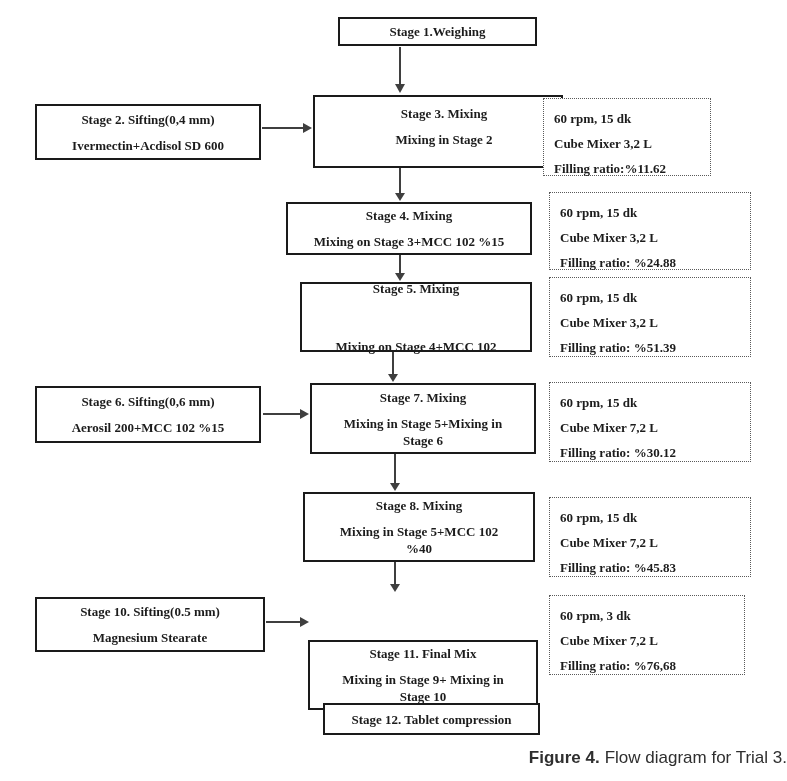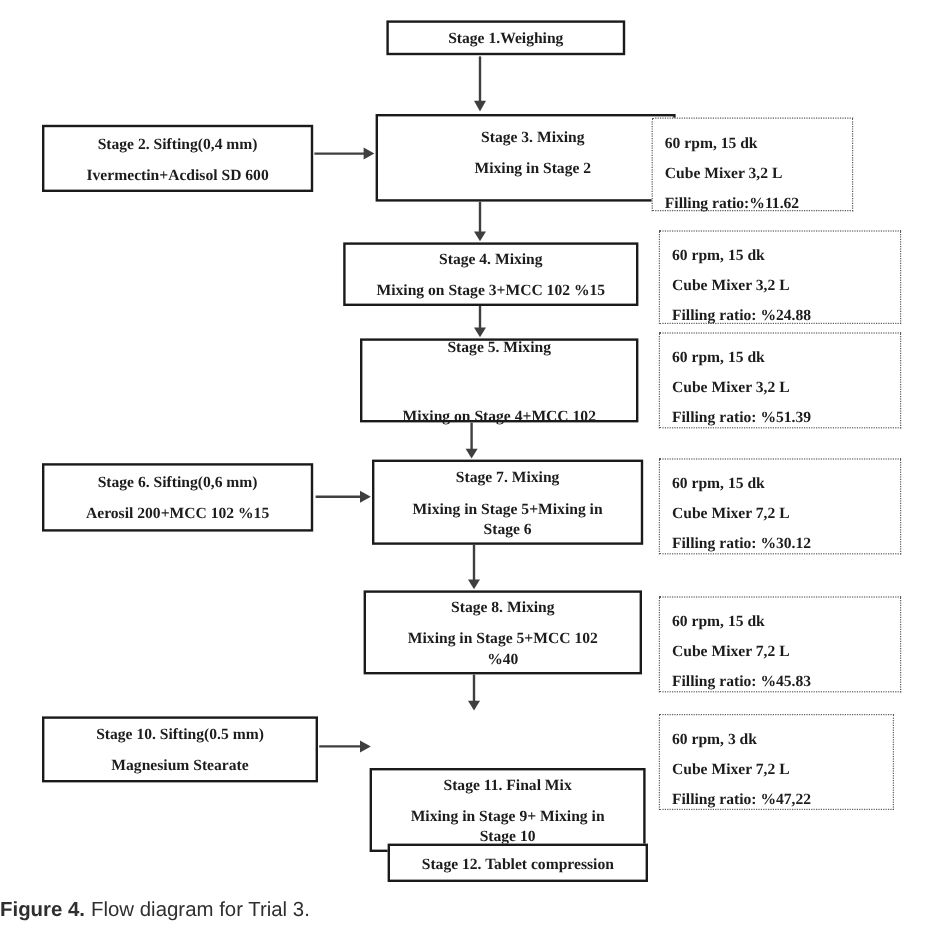--- a/index.html
+++ b/index.html
@@ -52,21 +52,21 @@
     position:absolute;
     left:0; top:0;
     pointer-events:none;
   }
   .arrows line { stroke:var(--arrow); stroke-width:2; }
   .arrows polygon { fill:var(--arrow); }
   .caption {
     position:absolute;
     left:0; top:748px;
     width:100%;
-    text-align:left;
+    text-align:right;
     font-family:"Liberation Sans", sans-serif;
     font-size:17px;
     color:var(--caption);
   }
   .cap-label { font-weight:bold; margin-right:5px; }
 </style>
 </head>
 <body>
 
 <div class="canvas">
@@ -107,21 +107,21 @@
     <g>
       <line x1="266" y1="622" x2="301" y2="622"></line>
         <polygon points="300,617 300,627 309,622"></polygon>
     </g>
     <g>
       <line x1="397" y1="662" x2="397" y2="695"></line>
         <polygon points="392,694 402,694 397,702"></polygon>
     </g>
   </svg>
 
-  <div class="pbox" style="left:322px;top:17px;width:199px;height:29px;">
+  <div class="pbox" style="left:338px;top:17px;width:199px;height:29px;">
     <div class="bl">Stage 1.Weighing</div>
   </div>
 
   <div class="pbox" style="left:35px;top:104px;width:226px;height:56px;">
     <div class="bl">Stage 2. Sifting(0,4 mm)</div>
     <div class="bl gap">Ivermectin+Acdisol SD 600</div>
   </div>
 
   <div class="pbox top" style="left:313px;top:95px;width:250px;height:73px;padding-left:18px;">
     <div class="bl">Stage 3. Mixing</div>
@@ -192,21 +192,21 @@
 
   <div class="pbox" style="left:308px;top:592px;width:230px;height:70px;margin-top:48px;">
     <div class="bl">Stage 11. Final Mix</div>
     <div class="bl gap">Mixing in Stage 9+ Mixing in</div>
     <div class="bl cont">Stage 10</div>
   </div>
 
   <div class="qbox" style="left:549px;top:595px;width:196px;height:80px;">
     <div class="ql">60 rpm, 3 dk</div>
     <div class="ql">Cube Mixer 7,2 L</div>
-    <div class="ql">Filling ratio: %47,22</div>
+    <div class="ql">Filling ratio: %76,68</div>
   </div>
 
   <div class="pbox" style="left:323px;top:703px;width:217px;height:32px;">
     <div class="bl">Stage 12. Tablet compression</div>
   </div>
 
   <div class="caption">
     <span class="cap-label">Figure 4.</span><span>Flow diagram for Trial 3.</span>
   </div>
 

